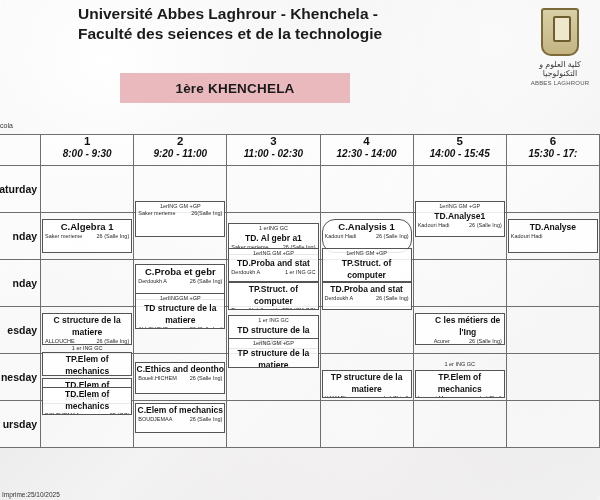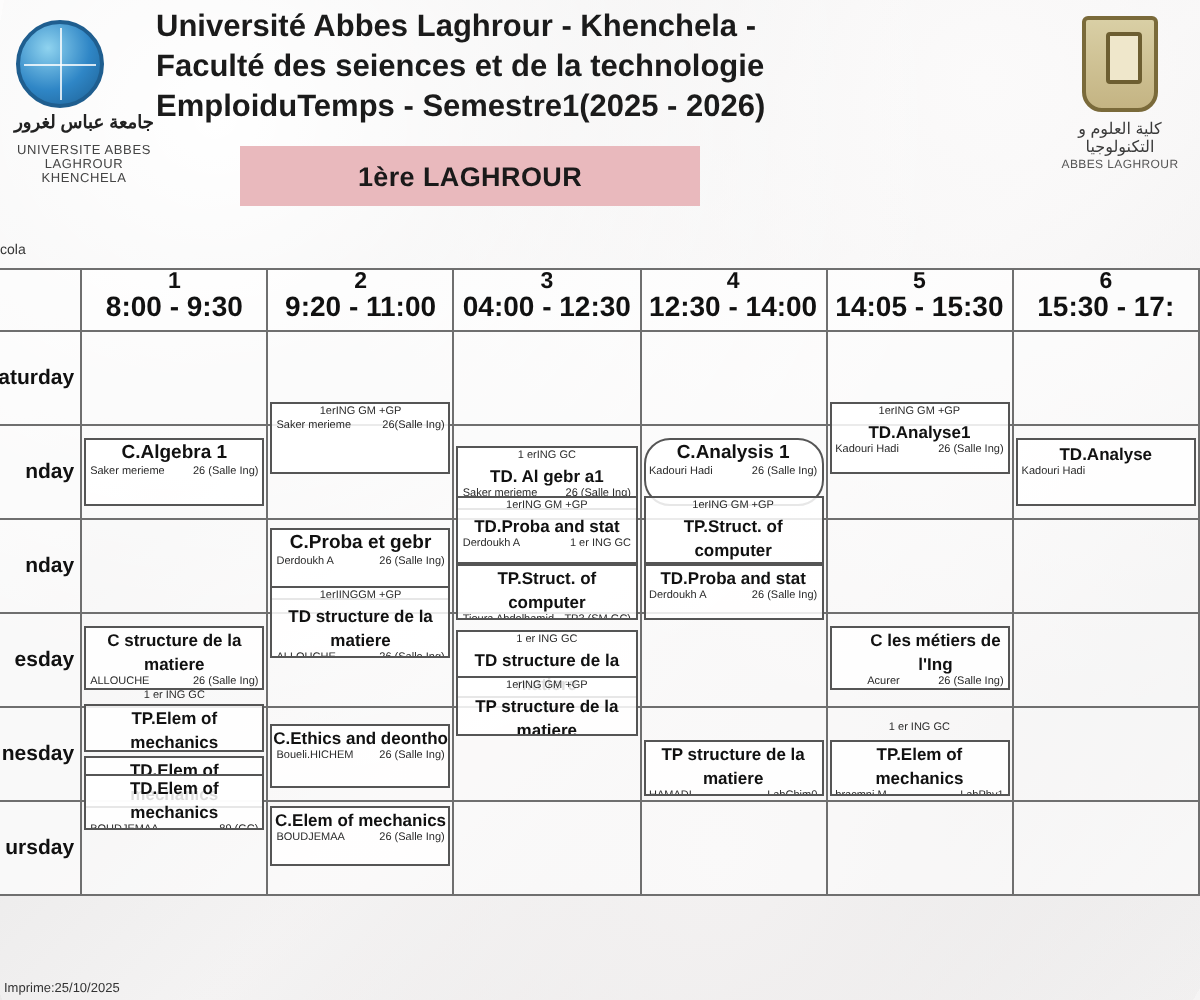--- a/index.html
+++ b/index.html
@@ -98,21 +98,21 @@
   }
   col.daycol{width:54px;}
   col.slot{width:93px;}
 
   thead th{
     height:30px;text-align:center;vertical-align:middle;
     font-size:11px;font-weight:bold;color:#111;
     background:rgba(255,255,255,0.35);
   }
   thead th .num{display:block;font-size:11.5px;font-weight:bold;line-height:13px;}
-  thead th .hrs{display:block;font-size:14px;font-weight:bold;line-height:11px;}
+  thead th .hrs{display:block;font-size:10px;font-weight:bold;line-height:11px;font-style:italic;}
   thead th.corner{background:transparent;border-top:1px solid #6f6f6f;}
 
   td.day{
     text-align:right;font-size:10.5px;font-weight:bold;color:#111;
     vertical-align:middle;padding-right:3px;height:46px;
     background:rgba(255,255,255,0.3);
   }
   td.cell{height:46px;position:relative;}
 
   .session{
@@ -136,39 +136,33 @@
 </style>
 </head>
 <body>
 
 <div class="bg"></div>
 
 <div class="wrap">
 
   <div class="header">
 
-    <div class="logo-left">
-      <div class="globe"></div>
-      <div class="arabic-left">جامعة عباس لغرور</div>
-      <div class="uni-left">UNIVERSITE ABBES LAGHROUR KHENCHELA</div>
-    </div>
 
     <div class="title-block">
       <div>Université Abbes Laghrour - Khenchela -</div>
       <div>Faculté des seiences et de la technologie</div>
-      <div>EmploiduTemps - Semestre1(2025 - 2026)</div>
     </div>
 
     <div class="logo-right">
       <div class="crest"></div>
       <div class="arabic-right">كلية العلوم و التكنولوجيا</div>
       <div class="uni-right">ABBES LAGHROUR</div>
     </div>
 
-    <div class="banner">1ère LAGHROUR</div>
+    <div class="banner">1ère KHENCHELA</div>
   </div>
 
   <div class="scola">cola</div>
 
   <table class="table">
     <colgroup>
       <col class="daycol">
         <col class="slot">
         <col class="slot">
         <col class="slot">
@@ -182,29 +176,29 @@
         <th>
           <span class="num">1</span>
           <span class="hrs">8:00 - 9:30</span>
         </th>
         <th>
           <span class="num">2</span>
           <span class="hrs">9:20 - 11:00</span>
         </th>
         <th>
           <span class="num">3</span>
-          <span class="hrs">04:00 - 12:30</span>
+          <span class="hrs">11:00 - 02:30</span>
         </th>
         <th>
           <span class="num">4</span>
           <span class="hrs">12:30 - 14:00</span>
         </th>
         <th>
           <span class="num">5</span>
-          <span class="hrs">14:05 - 15:30</span>
+          <span class="hrs">14:00 - 15:45</span>
         </th>
         <th>
           <span class="num">6</span>
           <span class="hrs">15:30 - 17:</span>
         </th>
       </tr>
     </thead>
     <tbody>
 
       <tr>

